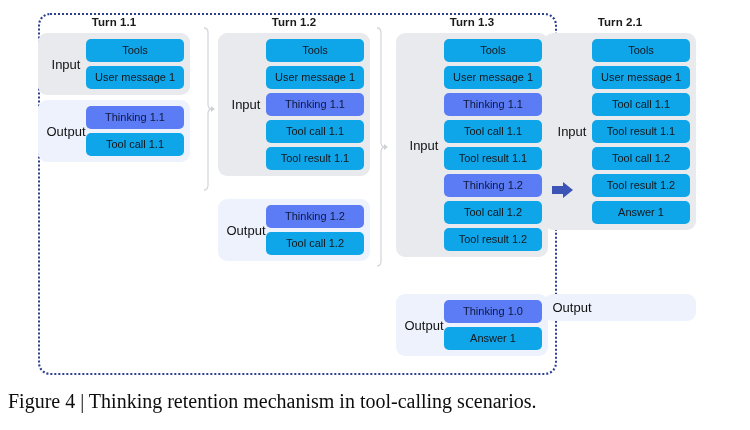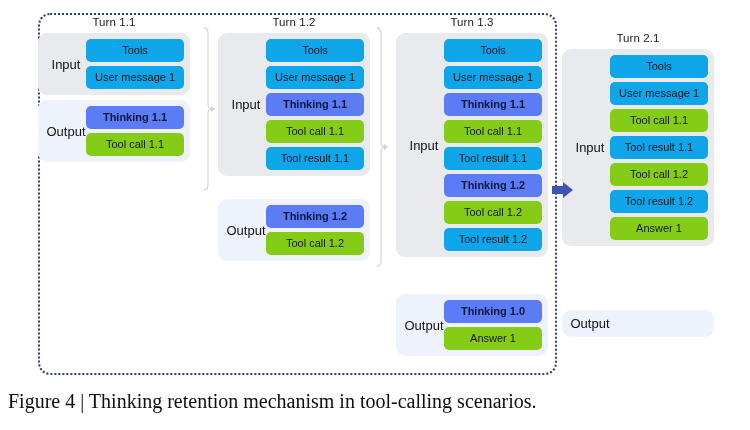--- a/index.html
+++ b/index.html
@@ -38,21 +38,21 @@
 
   
   .turn-col {
     position: absolute;
     top: 14px;
     width: 152px;
   }
   .turn-title {
     text-align: center;
     font-size: 11.5px;
-    font-weight: normal;
+    font-weight: bold;
     color: #1b1b1b;
     letter-spacing: .1px;
     height: 16px;
     line-height: 16px;
   }
 
   
   .panel {
     position: relative;
     border-radius: 9px;
@@ -85,22 +85,22 @@
     height: 23px;
     line-height: 23px;
     border-radius: 5px;
     text-align: center;
     font-size: 11px;
     color: #15171c;
     white-space: nowrap;
     overflow: hidden;
   }
   .chip.gray      { background: #0ea5e9; }
-  .chip.blue      { background: #5b7cf5; color: #10173a; font-weight: bold; }
-  .chip.lightblue { background: #84cc16; }
+  .chip.blue      { background: #5b7cf5; color: #10173a; font-weight: normal; }
+  .chip.lightblue { background: #0ea5e9; }
 
   
   .bracket {
     position: absolute;
     width: 13px;
     pointer-events: none;
   }
   .bracket svg { display: block; }
 
   
@@ -185,21 +185,21 @@
           </div>
         </div>
         <div class="panel output" style="position: absolute; left: 0px; width: 152px; top: 280px;">
           <div class="panel-label">Output</div>
           <div class="stack">
             <div class="chip blue">Thinking 1.0</div>
             <div class="chip lightblue">Answer 1</div>
           </div>
         </div>
       </div>
-      <div class="turn-col" style="left: 562px; margin-top: 16px;">
+      <div class="turn-col" style="left: 544px;">
         <div class="turn-title">Turn 2.1</div>
         <div class="panel input" style="margin-top: 3px;">
           <div class="panel-label">Input</div>
           <div class="stack">
             <div class="chip gray">Tools</div>
             <div class="chip gray">User message 1</div>
             <div class="chip lightblue">Tool call 1.1</div>
             <div class="chip gray">Tool result 1.1</div>
             <div class="chip lightblue">Tool call 1.2</div>
             <div class="chip gray">Tool result 1.2</div>

